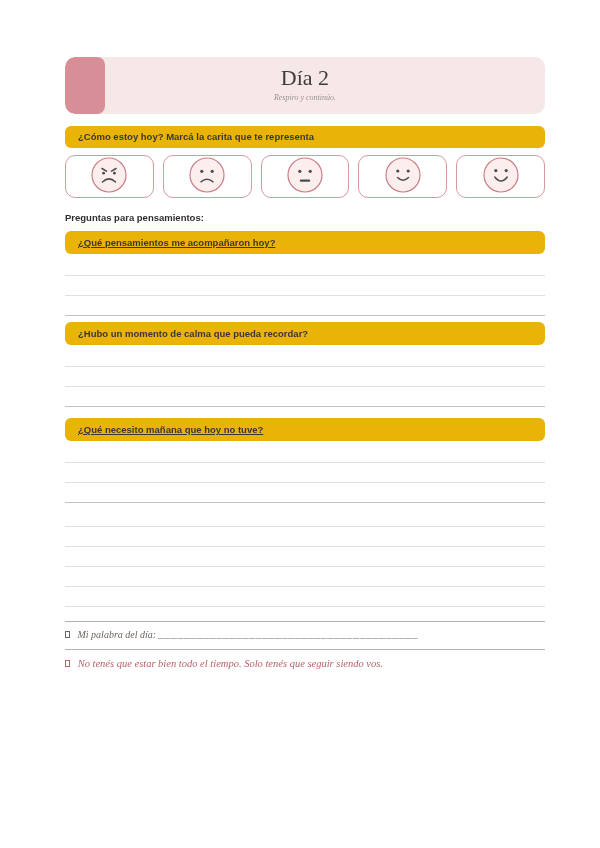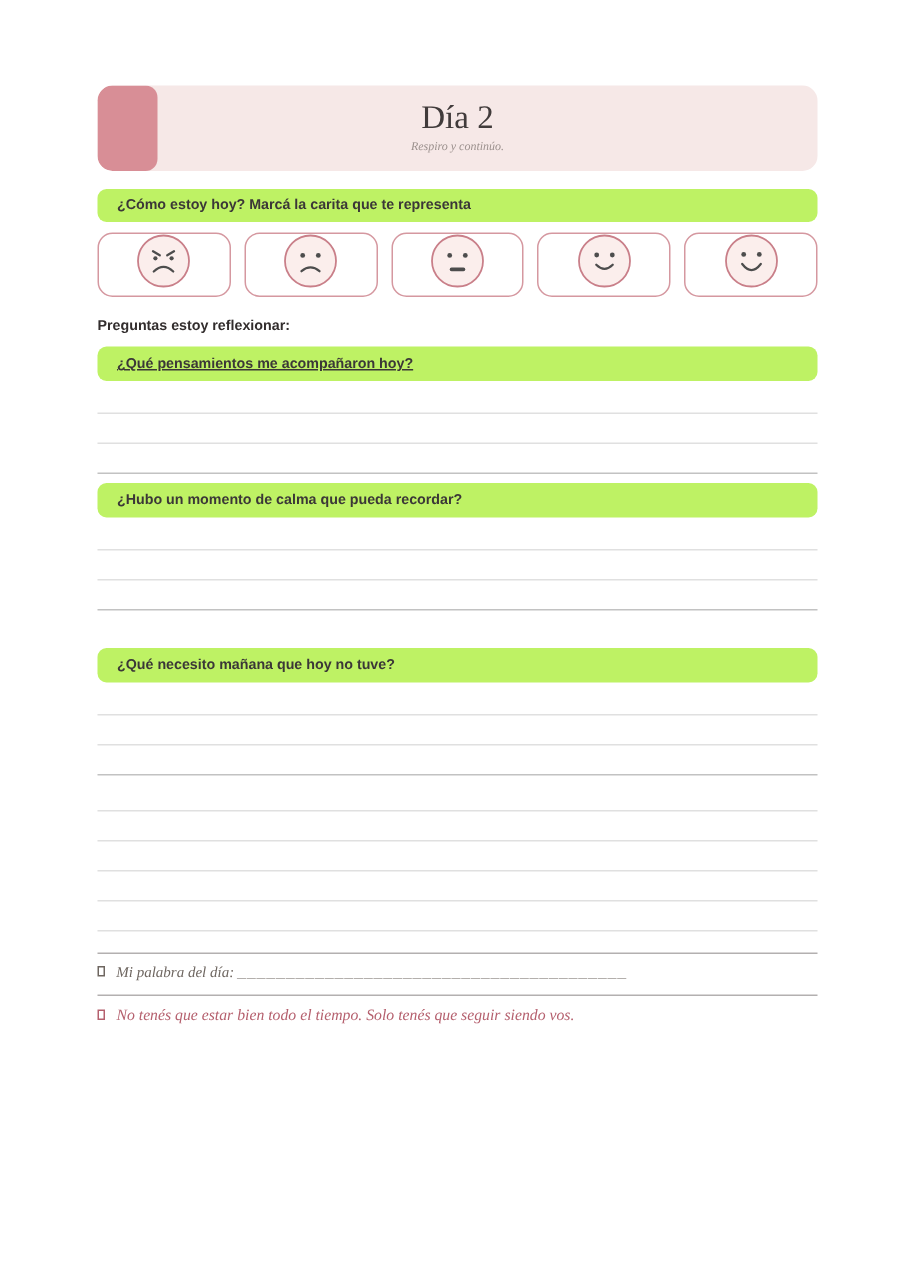--- a/index.html
+++ b/index.html
@@ -29,40 +29,40 @@
     font-size: 22px; line-height: 24px;
     color: #413b3b; padding-top: 9px; font-weight: 400;
   }
   .header-subtitle {
     font-family: "Liberation Serif", serif; font-style: italic;
     font-size: 8px; color: #9c918e; margin-top: 3px;
   }
 
   
   .pink-bar {
-    background: #bef264; border-radius: 6px;
+    background: #eab308; border-radius: 6px;
     height: 23px; line-height: 23px;
     padding-left: 13px;
     font-size: 9.5px; font-weight: bold; color: #3b3737;
   }
   .mood-bar { margin-top: 12px; height: 22px; line-height: 22px; }
 
   
   .faces-row { margin-top: 7px; display: flex; gap: 9px; height: 43px; }
   .face-box {
     flex: 1; background: #ffffff;
     border: 1px solid #d598a0; border-radius: 10px;
     display: flex; align-items: center; justify-content: center;
   }
 
   
   .section-heading { margin-top: 14px; font-size: 9.5px; font-weight: bold; color: #322d2d; }
   .q-bar-1 { margin-top: 8px; text-decoration: underline; }
   .q-bar-2 { margin-top: 6px; }
-  .q-bar-3 { margin-top: 25px; }
+  .q-bar-3 { margin-top: 11px; text-decoration: underline; }
 
   .rule { height: 20px; border-bottom: 1px solid #e0e0e0; }
   .rule.tall { height: 22px; }
   .rule.dark { border-bottom-color: #c2c2c2; }
 
   .free-heading { margin-top: 13px; }
   .free-first { height: 24px; }
 
   
   .word-row {
@@ -151,21 +151,21 @@
         <svg width="38" height="38" viewBox="0 0 38 38">
           <circle cx="19" cy="19" r="17" fill="#fbeeec" stroke="#c97f89" stroke-width="1.2"></circle>
           <circle class="dot" cx="13.8" cy="14.6" r="1.6"></circle>
           <circle class="dot" cx="24.2" cy="14.6" r="1.6"></circle>
           <path class="stroke" d="M12.8 21 Q19 29 25.2 21"></path>
         </svg>
       </span>
     </div>
   </div>
 
-  <div class="section-heading">Preguntas estoy reflexionar:</div>
+  <div class="section-heading">Preguntas para pensamientos:</div>
 
   <div class="pink-bar q-bar-1">¿Qué pensamientos me acompañaron hoy?</div>
   <div>
     <div class="rule tall"></div>
     <div class="rule"></div>
     <div class="rule dark"></div>
   </div>
 
   <div class="pink-bar q-bar-2">¿Hubo un momento de calma que pueda recordar?</div>
   <div>

